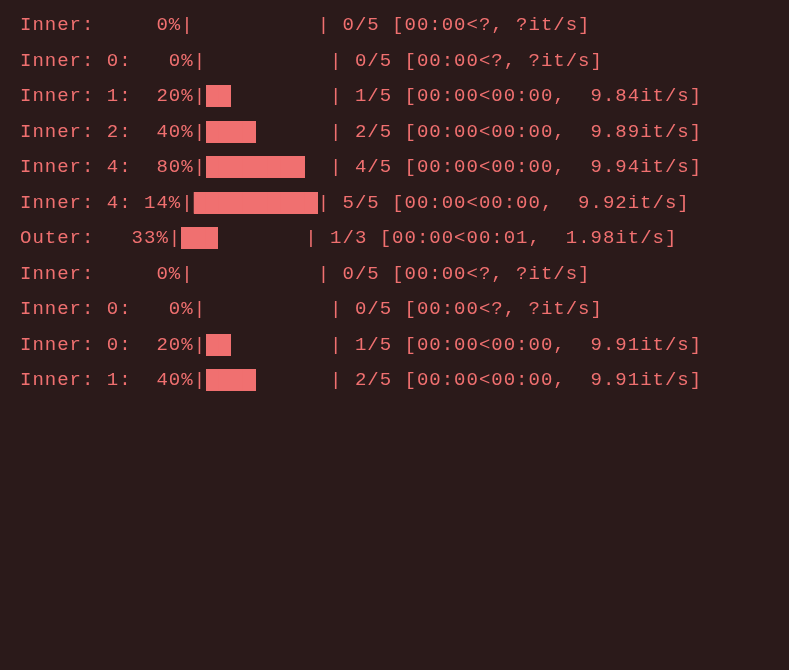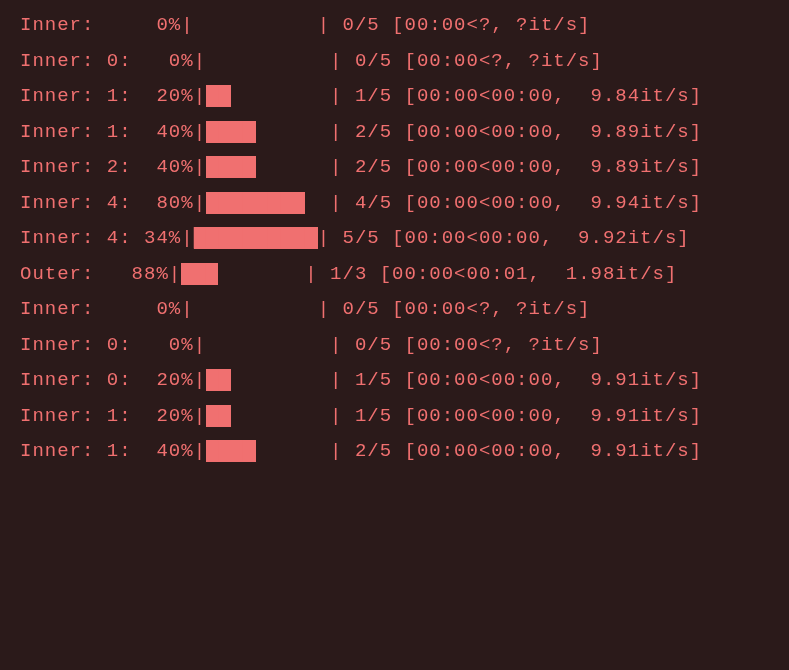--- a/index.html
+++ b/index.html
@@ -23,23 +23,21 @@
       color: #f07070;
     }
   </style>
 </head>
 <body>
 
 <div id="terminal">
     <div class="line"><span>Inner:   </span><span>  0%</span><span>|</span><span><span>          </span></span><span>|</span><span> 0/5 [00:00&lt;?, ?it/s]</span></div>
     <div class="line"><span>Inner: 0:</span><span>   0%</span><span>|</span><span><span>          </span></span><span>|</span><span> 0/5 [00:00&lt;?, ?it/s]</span></div>
     <div class="line"><span>Inner: 1:</span><span>  20%</span><span>|</span><span><span class="bar-filled">██</span><span>        </span></span><span>|</span><span> 1/5 [00:00&lt;00:00,  9.84it/s]</span></div>
-    <div class="line"><span>Inner: 1:</span><span>  40%</span><span>|</span><span><span class="bar-filled">████</span><span>      </span></span><span>|</span><span> 2/5 [00:00&lt;00:00,  9.89it/s]</span></div>
     <div class="line"><span>Inner: 2:</span><span>  40%</span><span>|</span><span><span class="bar-filled">████</span><span>      </span></span><span>|</span><span> 2/5 [00:00&lt;00:00,  9.89it/s]</span></div>
     <div class="line"><span>Inner: 4:</span><span>  80%</span><span>|</span><span><span class="bar-filled">████████</span><span>  </span></span><span>|</span><span> 4/5 [00:00&lt;00:00,  9.94it/s]</span></div>
-    <div class="line"><span>Inner: 4:</span><span> 34%</span><span>|</span><span><span class="bar-filled">██████████</span></span><span>|</span><span> 5/5 [00:00&lt;00:00,  9.92it/s]</span></div>
-    <div class="line"><span>Outer:  </span><span> 88%</span><span>|</span><span><span class="bar-filled">███</span><span>       </span></span><span>|</span><span> 1/3 [00:00&lt;00:01,  1.98it/s]</span></div>
+    <div class="line"><span>Inner: 4:</span><span> 14%</span><span>|</span><span><span class="bar-filled">██████████</span></span><span>|</span><span> 5/5 [00:00&lt;00:00,  9.92it/s]</span></div>
+    <div class="line"><span>Outer:  </span><span> 33%</span><span>|</span><span><span class="bar-filled">███</span><span>       </span></span><span>|</span><span> 1/3 [00:00&lt;00:01,  1.98it/s]</span></div>
     <div class="line"><span>Inner:   </span><span>  0%</span><span>|</span><span><span>          </span></span><span>|</span><span> 0/5 [00:00&lt;?, ?it/s]</span></div>
     <div class="line"><span>Inner: 0:</span><span>   0%</span><span>|</span><span><span>          </span></span><span>|</span><span> 0/5 [00:00&lt;?, ?it/s]</span></div>
     <div class="line"><span>Inner: 0:</span><span>  20%</span><span>|</span><span><span class="bar-filled">██</span><span>        </span></span><span>|</span><span> 1/5 [00:00&lt;00:00,  9.91it/s]</span></div>
-    <div class="line"><span>Inner: 1:</span><span>  20%</span><span>|</span><span><span class="bar-filled">██</span><span>        </span></span><span>|</span><span> 1/5 [00:00&lt;00:00,  9.91it/s]</span></div>
     <div class="line"><span>Inner: 1:</span><span>  40%</span><span>|</span><span><span class="bar-filled">████</span><span>      </span></span><span>|</span><span> 2/5 [00:00&lt;00:00,  9.91it/s]</span></div>
   </div>
 
 </body></html>

